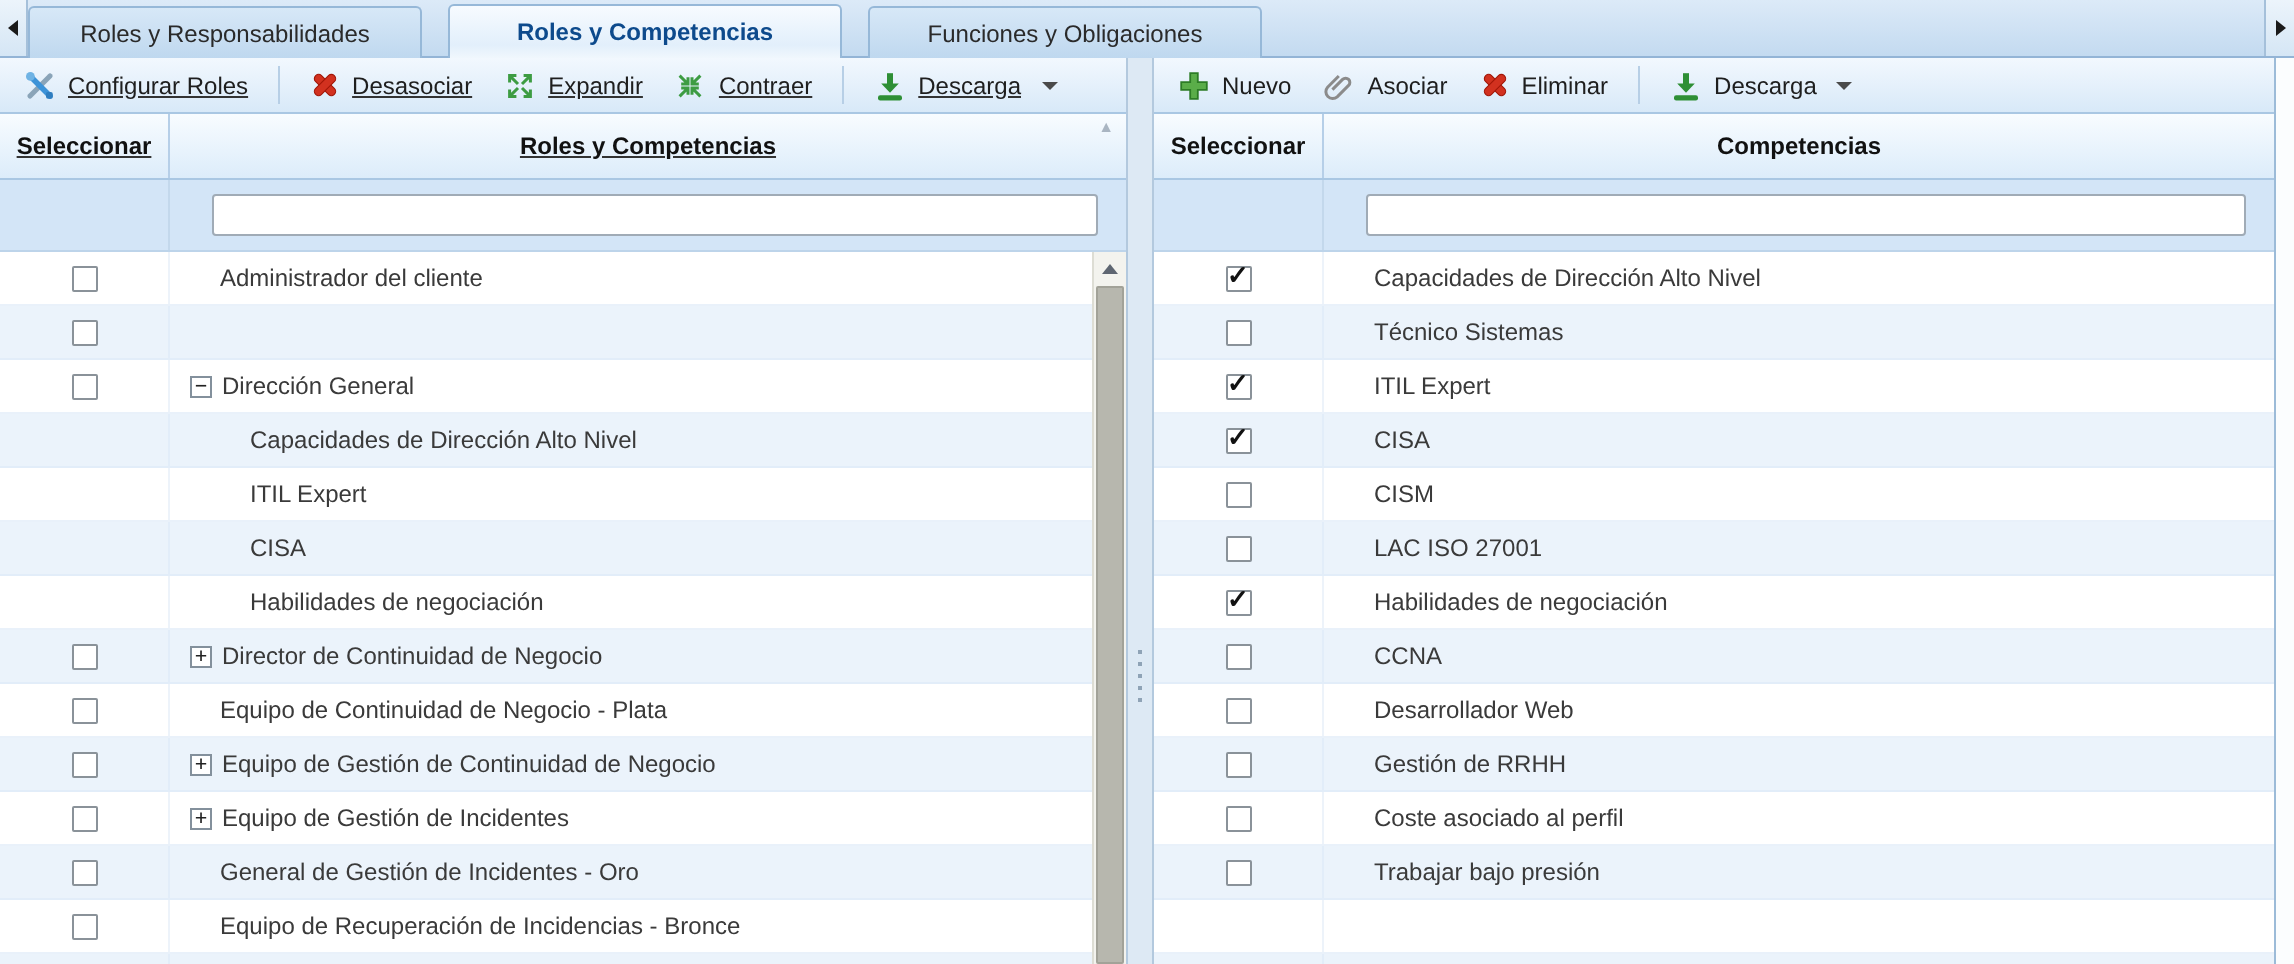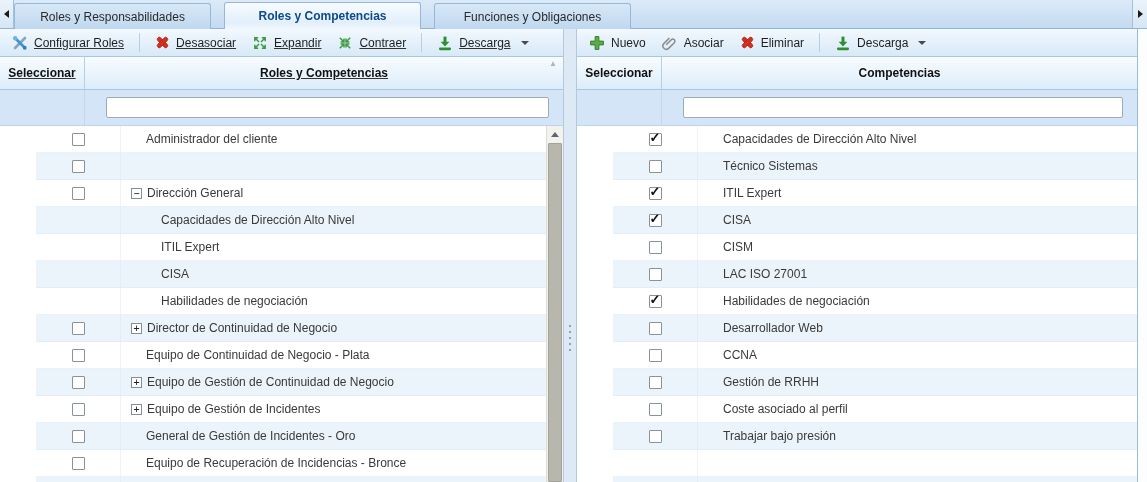--- a/index.html
+++ b/index.html
@@ -104,21 +104,21 @@
   .fr-select { width: 85px; flex: 0 0 85px; border-right: 1px solid #c3d8ec; }
   .fr-main { flex: 1; display: flex; align-items: center; padding: 0 14px 0 21px; }
   .filter-input {
     flex: 1; height: 21px;
     border: 1px solid #a0abb6; border-radius: 2px;
     background: #fff; padding: 0 4px;
     font: inherit; outline: none;
   }
 
   
-  .body-wrap { flex: 1; position: relative; overflow: hidden; background: #f9a8d4; margin-left: 36px; }
+  .body-wrap { flex: 1; position: relative; overflow: hidden; background: #f9a8d4; }
   .rows { position: absolute; top: 0; left: 0; right: 0; bottom: 0; overflow: hidden; }
   .panel.left .rows { right: 17px; }
   .grid-row { height: 27px; display: flex; border-bottom: 1px solid #e9f1fa; background: #fff; }
   .rows > .grid-row:nth-child(even) { background: #ebf3fb; border-bottom-color: #e2edf9; }
   .row-cb-cell {
     width: 85px; flex: 0 0 85px;
     display: flex; align-items: center; justify-content: center;
     border-right: 1px solid #edf3fa;
   }
   .rows > .grid-row:nth-child(even) .row-cb-cell { border-right-color: #e2edf9; }
@@ -474,29 +474,29 @@
               </div>
               <div class="row-main lvl0">
                 <span class="row-label">Habilidades de negociación</span>
               </div>
             </div>
             <div class="grid-row">
               <div class="row-cb-cell">
                 <span class="checkbox"></span>
               </div>
               <div class="row-main lvl0">
+                <span class="row-label">CCNA</span>
+              </div>
+            </div>
+            <div class="grid-row">
+              <div class="row-cb-cell">
+                <span class="checkbox"></span>
+              </div>
+              <div class="row-main lvl0">
                 <span class="row-label">Desarrollador Web</span>
-              </div>
-            </div>
-            <div class="grid-row">
-              <div class="row-cb-cell">
-                <span class="checkbox"></span>
-              </div>
-              <div class="row-main lvl0">
-                <span class="row-label">CCNA</span>
               </div>
             </div>
             <div class="grid-row">
               <div class="row-cb-cell">
                 <span class="checkbox"></span>
               </div>
               <div class="row-main lvl0">
                 <span class="row-label">Gestión de RRHH</span>
               </div>
             </div>

